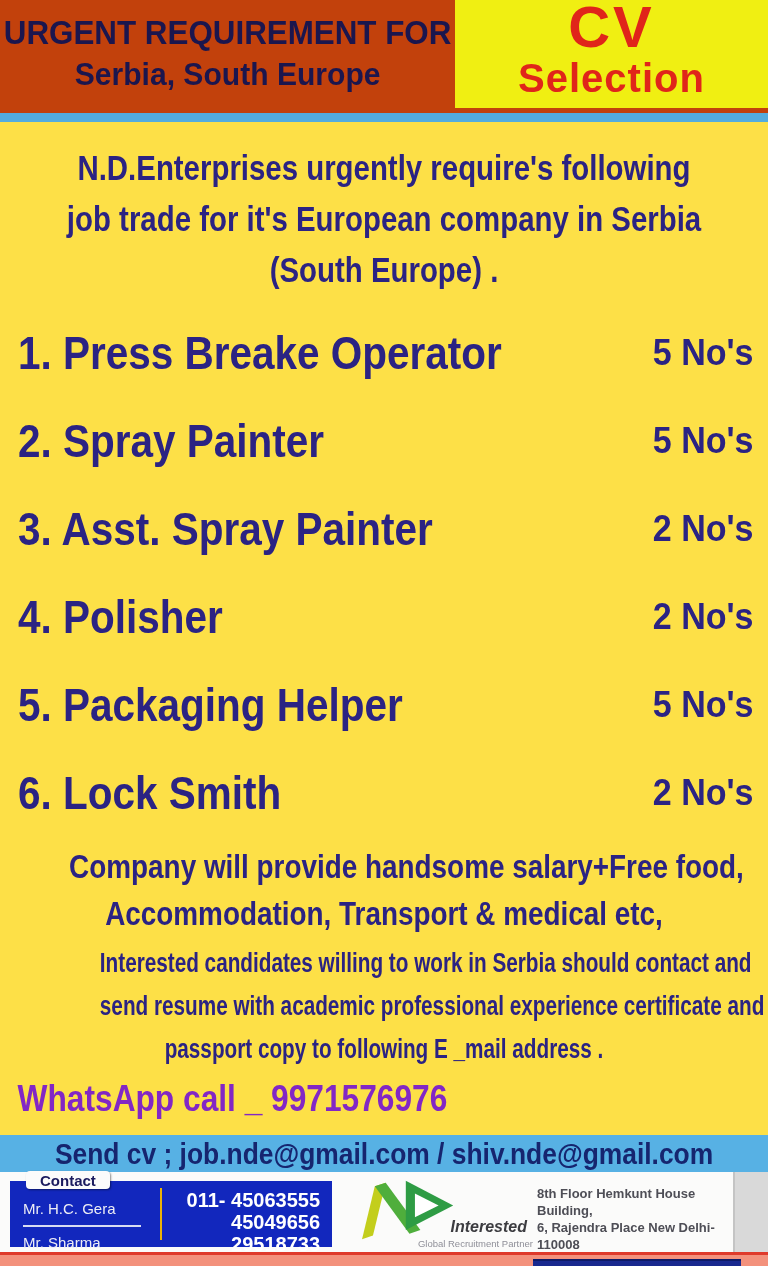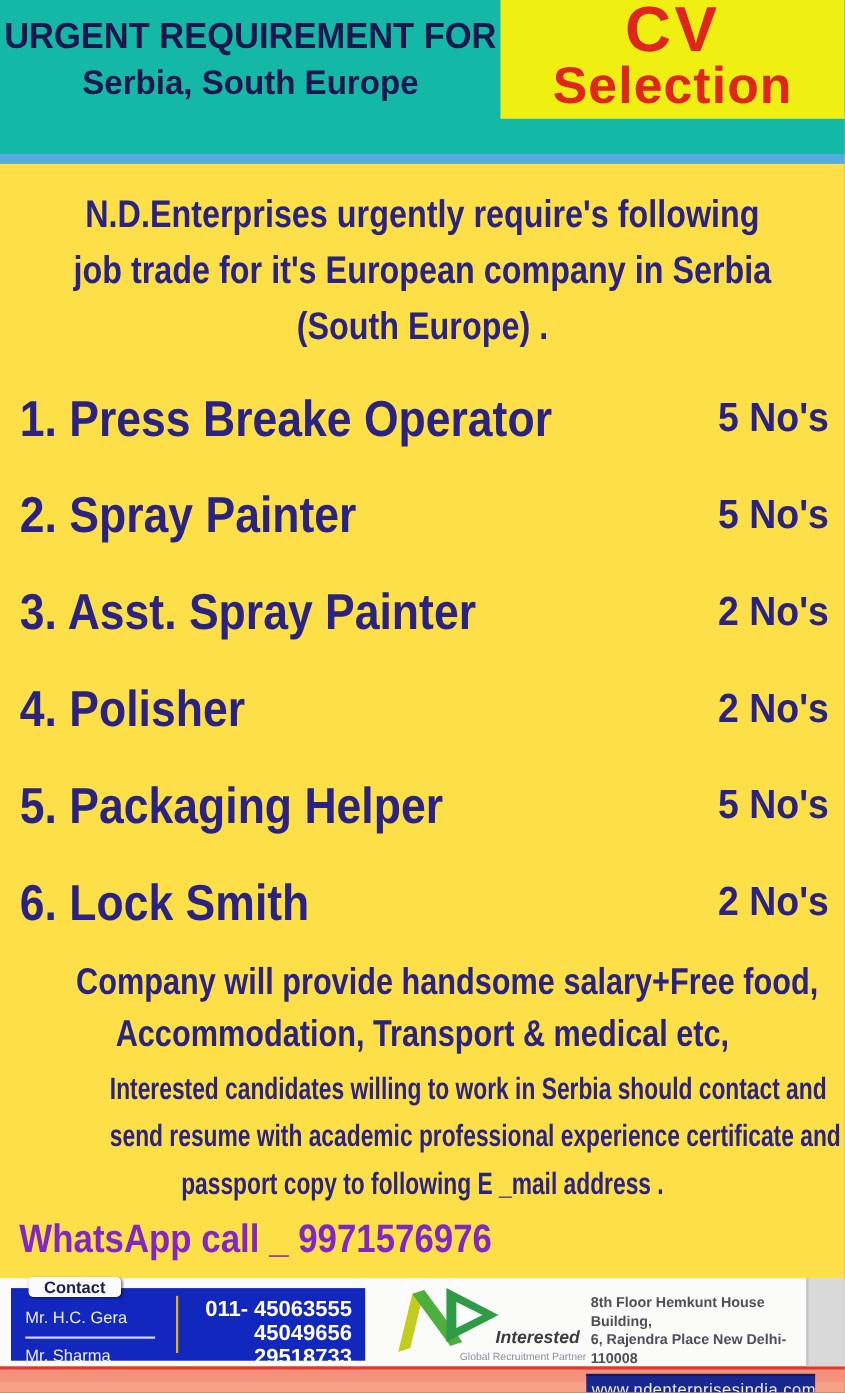--- a/index.html
+++ b/index.html
@@ -2,34 +2,34 @@
 <html><head>
 <meta charset="utf-8">
 <style>
   * { margin:0; padding:0; box-sizing:border-box; }
   html,body { background:#888; }
   .poster {
     width:768px; height:1266px; position:relative; overflow:hidden;
     font-family:"Liberation Sans", sans-serif; margin:0 auto; background:#F6A185;
   }
   
-  .header { height:140px; background:#14b8a6; position:relative; }
+  .header { height:113px; background:#c2410c; position:relative; }
   .header-titles {
     position:absolute; left:0; top:0; width:455px; height:106px;
     display:flex; flex-direction:column; align-items:center; justify-content:center;
     color:#1B164E; font-weight:bold; text-align:center;
   }
   .h-line1 { font-size:33px; line-height:44px; transform:scaleX(0.95); white-space:nowrap; }
   .h-line2 { font-size:31px; line-height:40px; transform:scaleX(0.97); white-space:nowrap; }
   .cv-box {
     position:absolute; top:0; right:0; width:313px; height:108px;
     background:#F0EF12; color:#E0251A; font-weight:bold; text-align:center;
   }
   .cv1 { font-size:58px; line-height:54px; letter-spacing:3px; }
-  .cv2 { font-size:47px; line-height:48px; letter-spacing:1px; }
+  .cv2 { font-size:40px; line-height:48px; letter-spacing:1px; }
   .divider { height:9px; background:#54ACDE; }
   
   .body {
     height:1013px; background:#fde047; color:#2B2383; font-weight:bold;
     display:flex; flex-direction:column; overflow:hidden;
   }
   .intro { padding-top:20px; text-align:center; font-size:35px; line-height:51px; }
   .intro-line { transform:scaleX(0.84); transform-origin:center; white-space:nowrap; }
   .jobs { margin-top:14px; }
   .job-row {
@@ -142,20 +142,23 @@
 
     <section class="instructions">
       <div class="instr-line">Interested candidates willing to work in Serbia should contact and</div>
       <div class="instr-line">send resume with academic professional experience certificate and</div>
       <div class="instr-line">passport copy to following E _mail address .</div>
     </section>
 
     <div class="whatsapp">WhatsApp call  _ 9971576976</div>
   </main>
 
+  <div class="email-strip">
+    <span>Send cv ; job.nde@gmail.com / shiv.nde@gmail.com</span>
+  </div>
 
   <footer class="footer">
     <div class="edge"></div>
 
     <div class="contact-box">
       <div class="contact-tab">Contact</div>
       <div class="names">
         <div>Mr. H.C. Gera</div>
         <div class="name-divider"></div>
         <div>Mr. Sharma</div>

